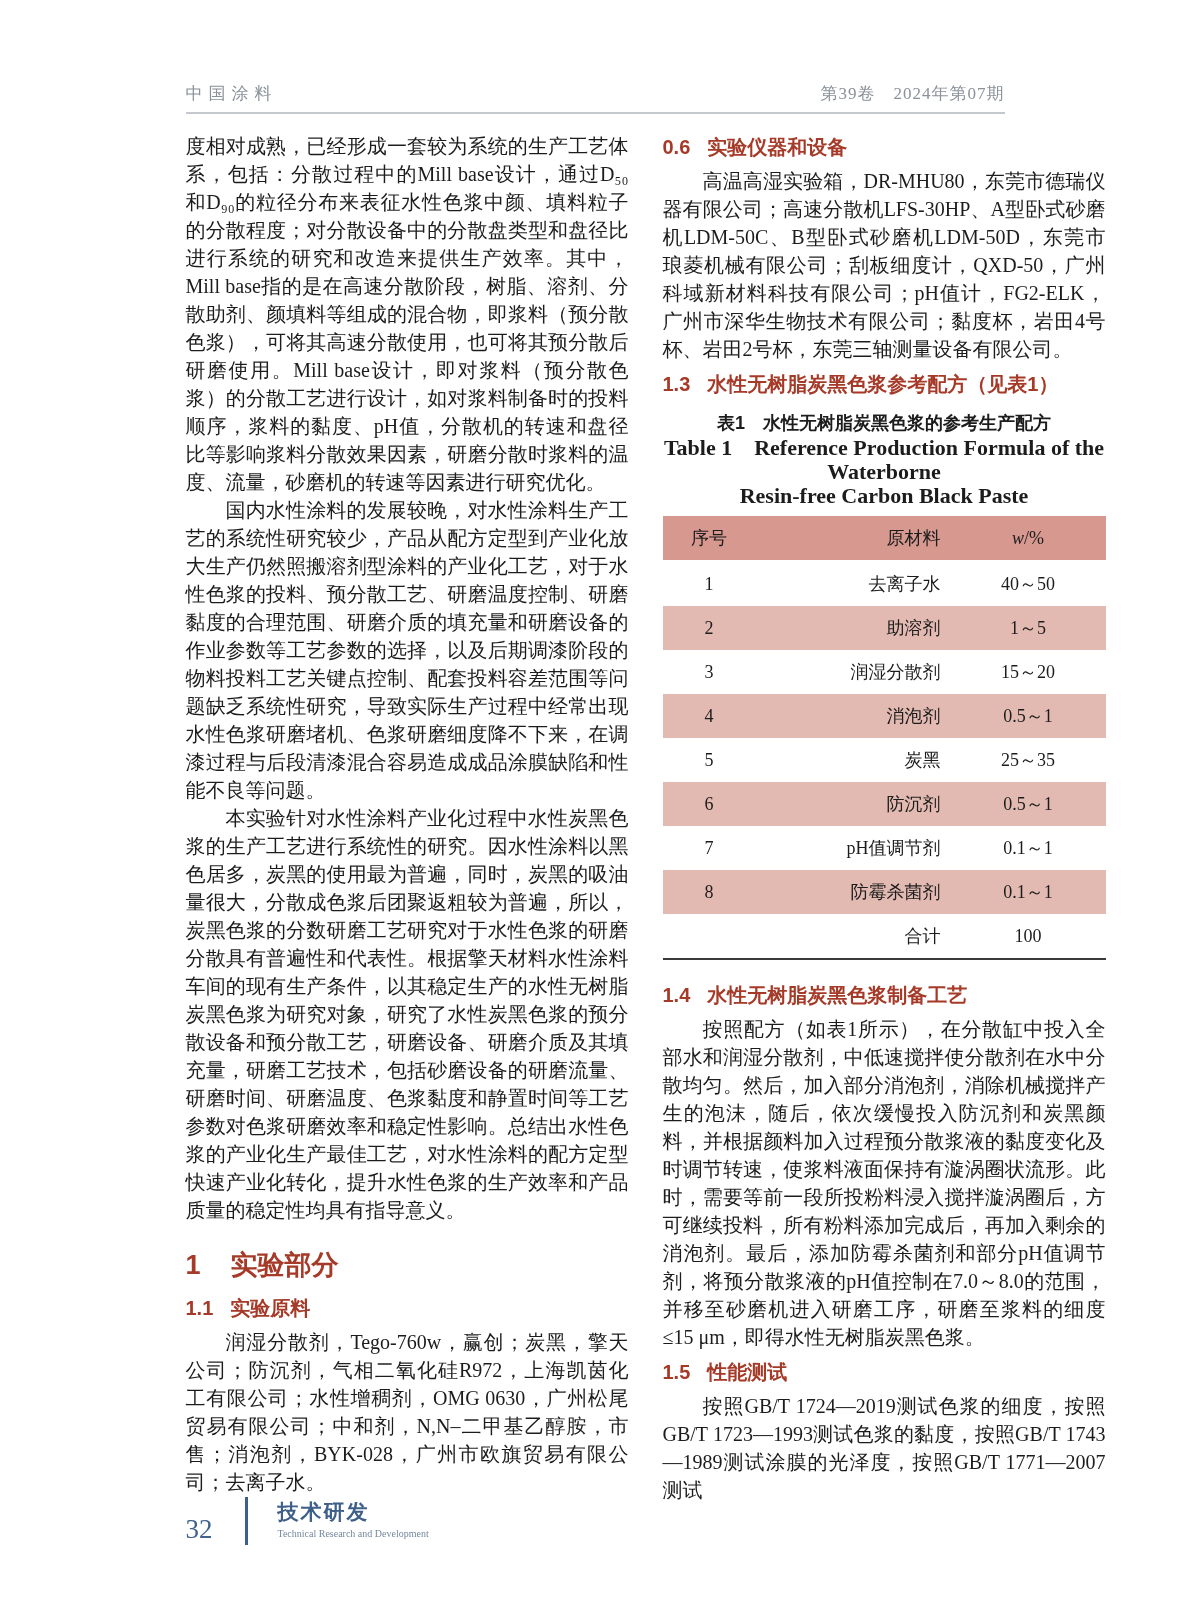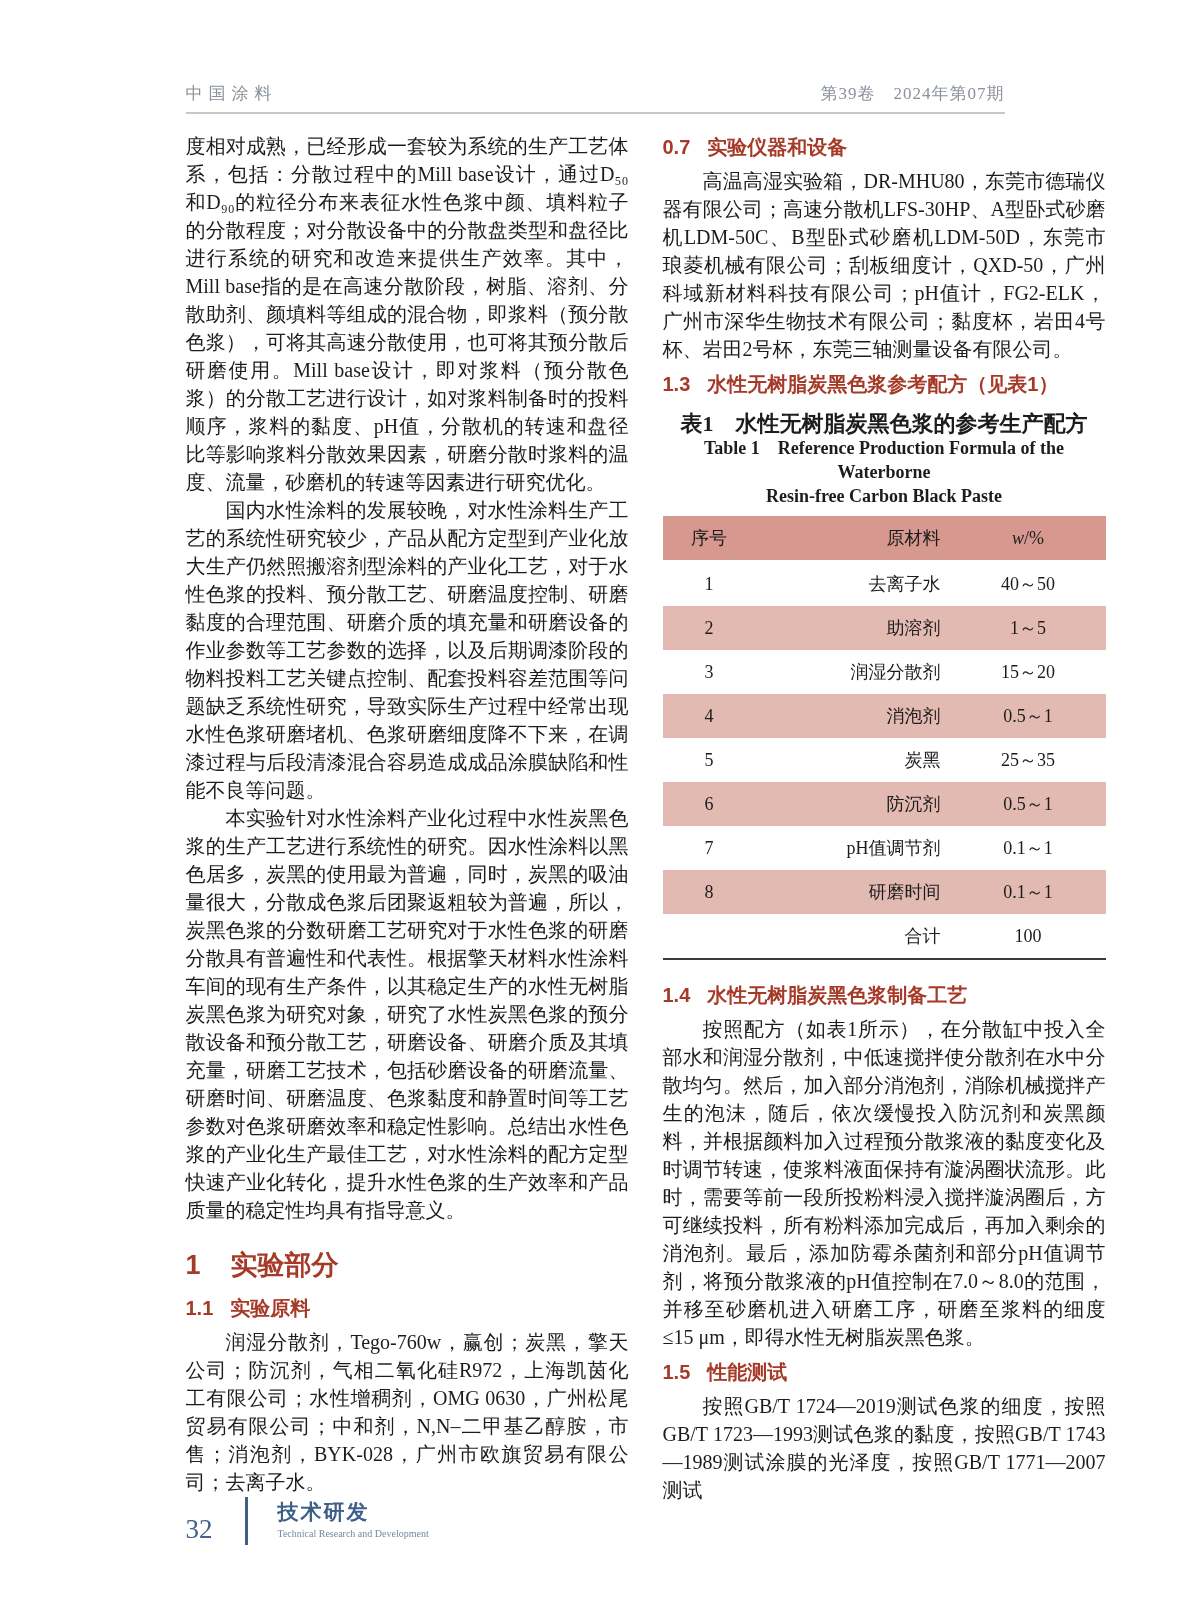--- a/index.html
+++ b/index.html
@@ -62,27 +62,27 @@
     font-size: 20px;
     line-height: 26px;
     margin: 8px 0 7px 0;
   }
   .h2 .num { margin-right: 17px; }
   .h2.first { margin-top: 2px; }
   
   .tablecap { text-align: center; margin: 14px 0 8px 0; }
   .tablecap .cap-cn {
     font-weight: bold;
+    font-size: 18px;
+    line-height: 25px;
+    font-family: Liberation Sans, sans-serif;
+  }
+  .tablecap .cap-en {
+    font-weight: bold;
     font-size: 22px;
-    line-height: 25px;
-    font-family: Liberation Serif, serif;
-  }
-  .tablecap .cap-en {
-    font-weight: bold;
-    font-size: 18px;
     line-height: 24px;
     font-family: "Liberation Serif", "DejaVu Serif", serif;
   }
   table.t1 {
     width: 100%;
     border-collapse: collapse;
     font-size: 18px;
   }
   table.t1 th, table.t1 td {
     height: 29px;
@@ -156,21 +156,21 @@
       </div>
 
       <div class="h2">
         <span class="num">1.1</span><span>实验原料</span>
       </div>
       <p class="body indent">润湿分散剂，Tego-760w，赢创；炭黑，擎天公司；防沉剂，气相二氧化硅R972，上海凯茵化工有限公司；水性增稠剂，OMG 0630，广州松尾贸易有限公司；中和剂，N,N–二甲基乙醇胺，市售；消泡剂，BYK-028，广州市欧旗贸易有限公司；去离子水。</p>
     </div>
 
     <div class="col">
       <div class="h2 first">
-        <span class="num">0.7</span><span>实验仪器和设备</span>
+        <span class="num">0.6</span><span>实验仪器和设备</span>
       </div>
       <p class="body indent">高温高湿实验箱，DR-MHU80，东莞市德瑞仪器有限公司；高速分散机LFS-30HP、A型卧式砂磨机LDM-50C、B型卧式砂磨机LDM-50D，东莞市琅菱机械有限公司；刮板细度计，QXD-50，广州科域新材料科技有限公司；pH值计，FG2-ELK，广州市深华生物技术有限公司；黏度杯，岩田4号杯、岩田2号杯，东莞三轴测量设备有限公司。</p>
 
       <div class="h2">
         <span class="num">1.3</span><span>水性无树脂炭黑色浆参考配方（见表1）</span>
       </div>
 
       <div class="tablecap">
         <div class="cap-cn">表1　水性无树脂炭黑色浆的参考生产配方</div>
         <div class="cap-en">Table 1　Reference Production Formula of the Waterborne</div>
@@ -216,21 +216,21 @@
             <td class="c2">防沉剂</td>
             <td class="c3">0.5～1</td>
           </tr>
           <tr>
             <td class="c1">7</td>
             <td class="c2">pH值调节剂</td>
             <td class="c3">0.1～1</td>
           </tr>
           <tr>
             <td class="c1">8</td>
-            <td class="c2">研磨时间</td>
+            <td class="c2">防霉杀菌剂</td>
             <td class="c3">0.1～1</td>
           </tr>
           <tr class="total">
             <td class="c1"></td>
             <td class="c2">合计</td>
             <td class="c3">100</td>
           </tr>
         </tbody>
       </table>
 

